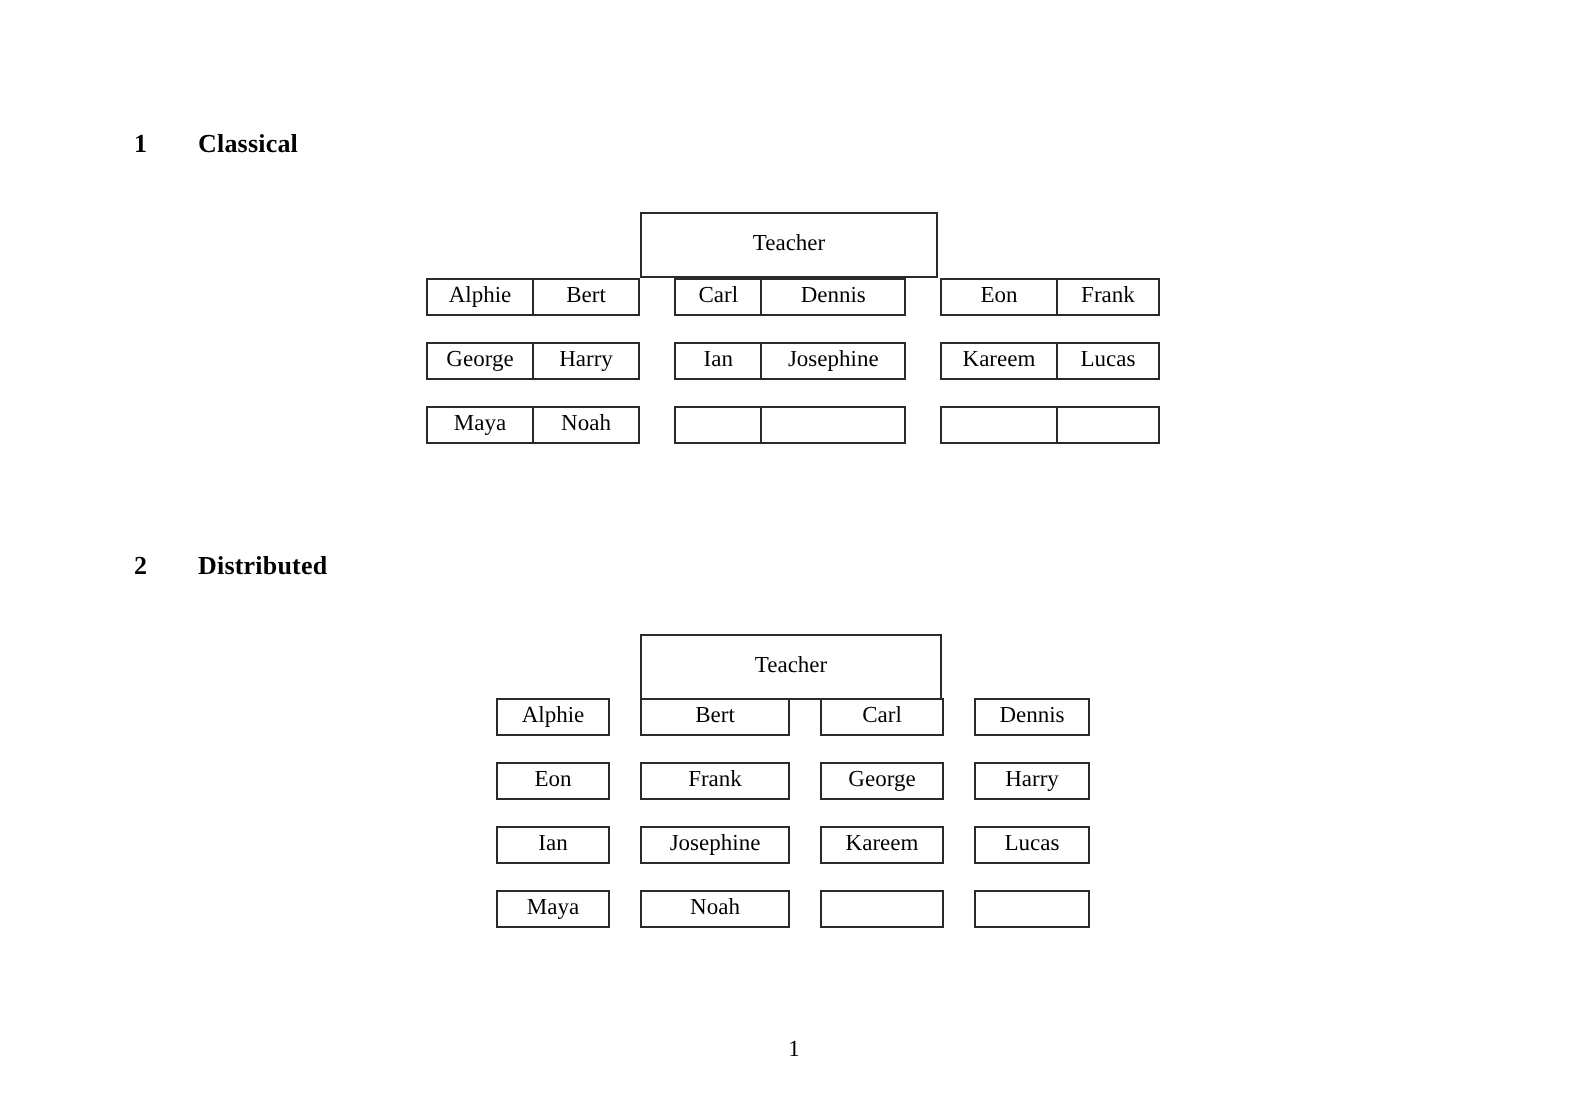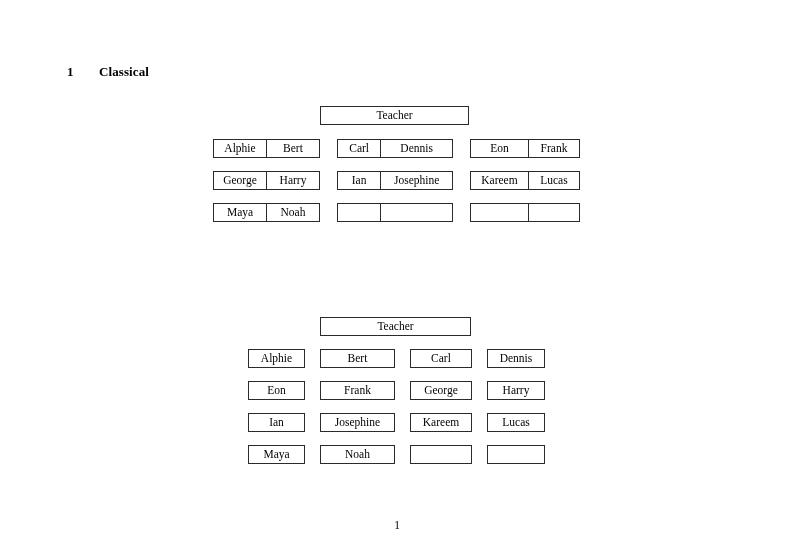--- a/index.html
+++ b/index.html
@@ -83,21 +83,21 @@
   .group > .cell + .cell {
     border-left: 1px solid #2b2b2b;
   }
 
   
   .teacher-box {
     position: absolute;
     box-sizing: border-box;
     border: 1px solid #2b2b2b;
     background: #ffffff;
-    height: 19px;
+    height: 33px;
     display: flex;
     align-items: center;
     justify-content: center;
     font-size: 11.5px;
     line-height: 1;
     white-space: nowrap;
   }
 
   
   #page-number {
@@ -153,20 +153,23 @@
   </div>
   <div class="group" style="left:470px; top:171px; width:110px;">
     <div class="cell" style="width:58px;">Kareem</div>
     <div class="cell" style="width:52px;">Lucas</div>
   </div>
   <div class="group" style="left:470px; top:203px; width:110px;">
     <div class="cell" style="width:58px;"></div>
     <div class="cell" style="width:52px;"></div>
   </div>
 
+  <div class="section-heading" id="heading-2">
+    <span class="sec-num">2</span><span class="sec-title">Distributed</span>
+  </div>
 
   <div class="teacher-box" style="left:320px; top:317px; width:151px;">Teacher</div>
 
   <div class="tbox" style="left:248px; top:349px; width:57px;">Alphie</div>
   <div class="tbox" style="left:320px; top:349px; width:75px;">Bert</div>
   <div class="tbox" style="left:410px; top:349px; width:62px;">Carl</div>
   <div class="tbox" style="left:487px; top:349px; width:58px;">Dennis</div>
 
   <div class="tbox" style="left:248px; top:381px; width:57px;">Eon</div>
   <div class="tbox" style="left:320px; top:381px; width:75px;">Frank</div>

